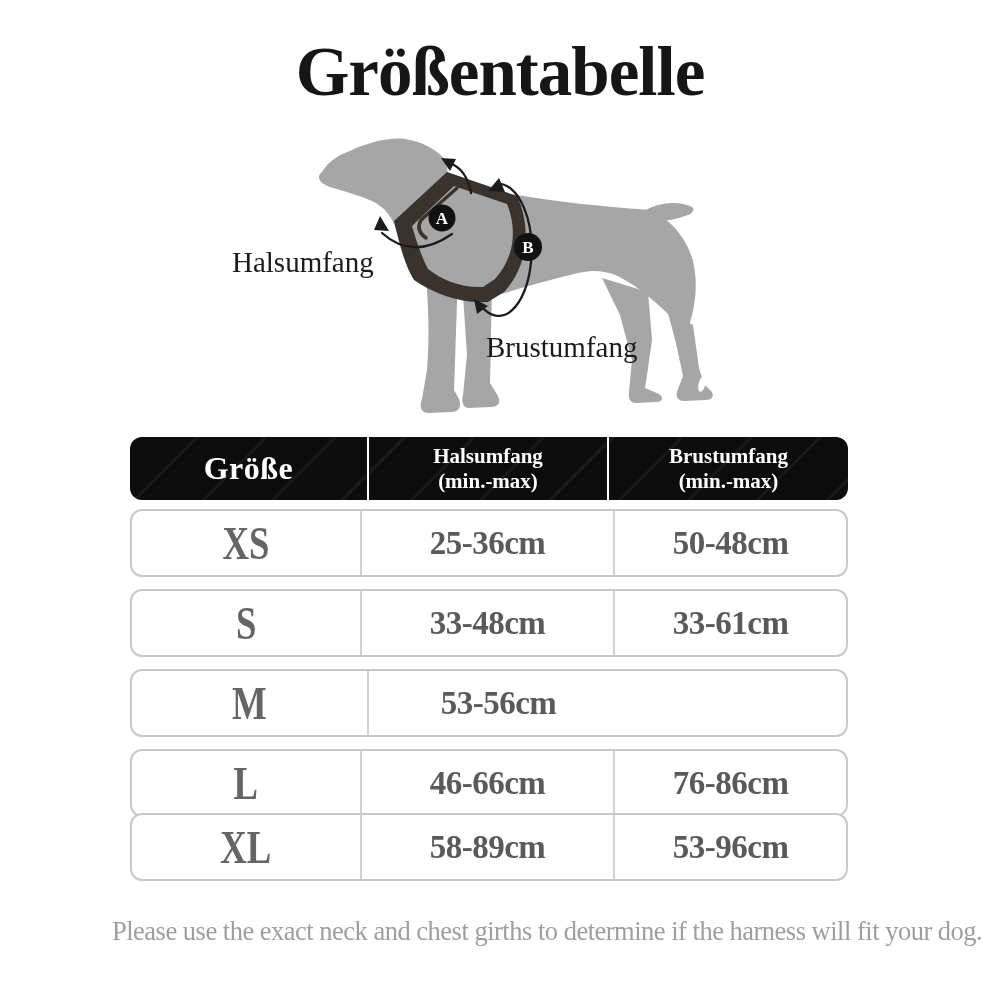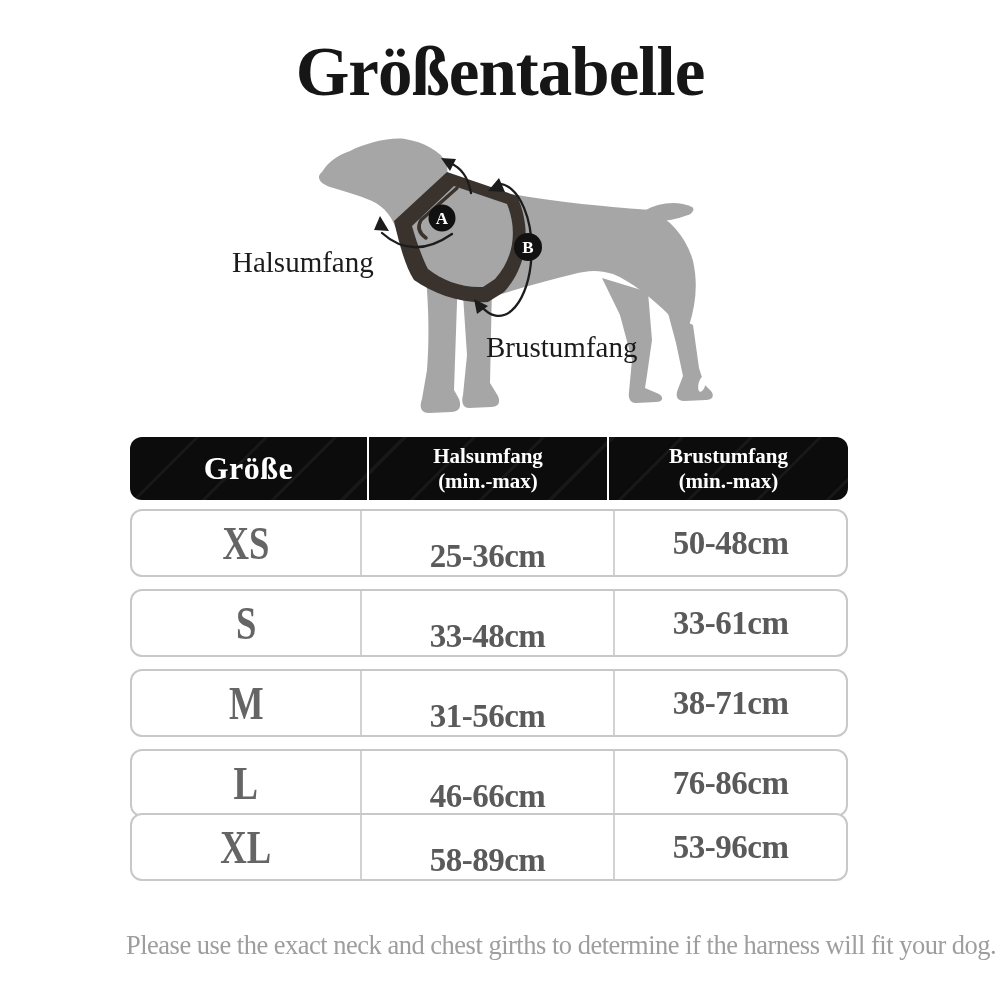--- a/index.html
+++ b/index.html
@@ -20,25 +20,25 @@
          border-radius:12px;display:flex;align-items:center;color:#fff;
          background-image:repeating-linear-gradient(135deg,rgba(255,255,255,0) 0 46px,rgba(255,255,255,0.05) 46px 49px);}
   .th{height:100%;display:flex;flex-direction:column;align-items:center;justify-content:center;box-sizing:border-box;}
   .c1{width:237px;} .c2{width:240px;} .c3{width:241px;}
   .th.c2,.th.c3{border-left:2px solid #ffffff;}
   .th-size{font-size:32px;font-weight:700;letter-spacing:0.5px;}
   .th-line{font-size:21px;font-weight:700;line-height:1.15;}
   .row{position:absolute;left:0;width:714px;height:64px;background:#fff;
        border:2px solid #c8c8c8;border-radius:12px;display:flex;}
   .cell{height:100%;display:flex;align-items:center;justify-content:center;box-sizing:border-box;}
-  .row .c1{width:235px;justify-content:center;} .row .c2{width:261px;align-items:flex-end;} .row .c3{width:240px;}
+  .row .c1{width:235px;justify-content:center;} .row .c2{width:261px;} .row .c3{width:240px;}
   .cell.c2,.cell.c3{border-left:2px solid #d2d2d2;}
   .size-val{font-size:47px;font-weight:700;color:#656565;transform:scaleX(0.78);letter-spacing:0;}
   .meas-val{font-size:33px;font-weight:700;color:#5a5a5a;letter-spacing:-0.5px;}
-  .note{position:absolute;left:112px;top:912px;width:872px;margin:14px;font-size:26.5px;
+  .note{position:absolute;left:112px;top:912px;width:872px;margin:0;font-size:26.5px;
         line-height:1.5;letter-spacing:-0.5px;color:#9e9e9e;}
 </style>
 </head>
 <body>
 
 <div class="page">
 
   <h1 class="title">Größentabelle</h1>
 
   <div class="illustration">
@@ -132,24 +132,21 @@
         </div>
       <div class="cell c3">
           <span class="meas-val">33-61cm</span>
         </div>
     </div>
     <div class="row" style="top:232px">
       <div class="cell c1">
           <span class="size-val">M</span>
         </div>
       <div class="cell c2">
-          <span class="meas-val">31-56cm</span>
-        </div>
-      <div class="cell c3">
-          <span class="meas-val">38-71cm</span>
+          <span class="meas-val">53-56cm</span>
         </div>
     </div>
     <div class="row" style="top:312px">
       <div class="cell c1">
           <span class="size-val">L</span>
         </div>
       <div class="cell c2">
           <span class="meas-val">46-66cm</span>
         </div>
       <div class="cell c3">

